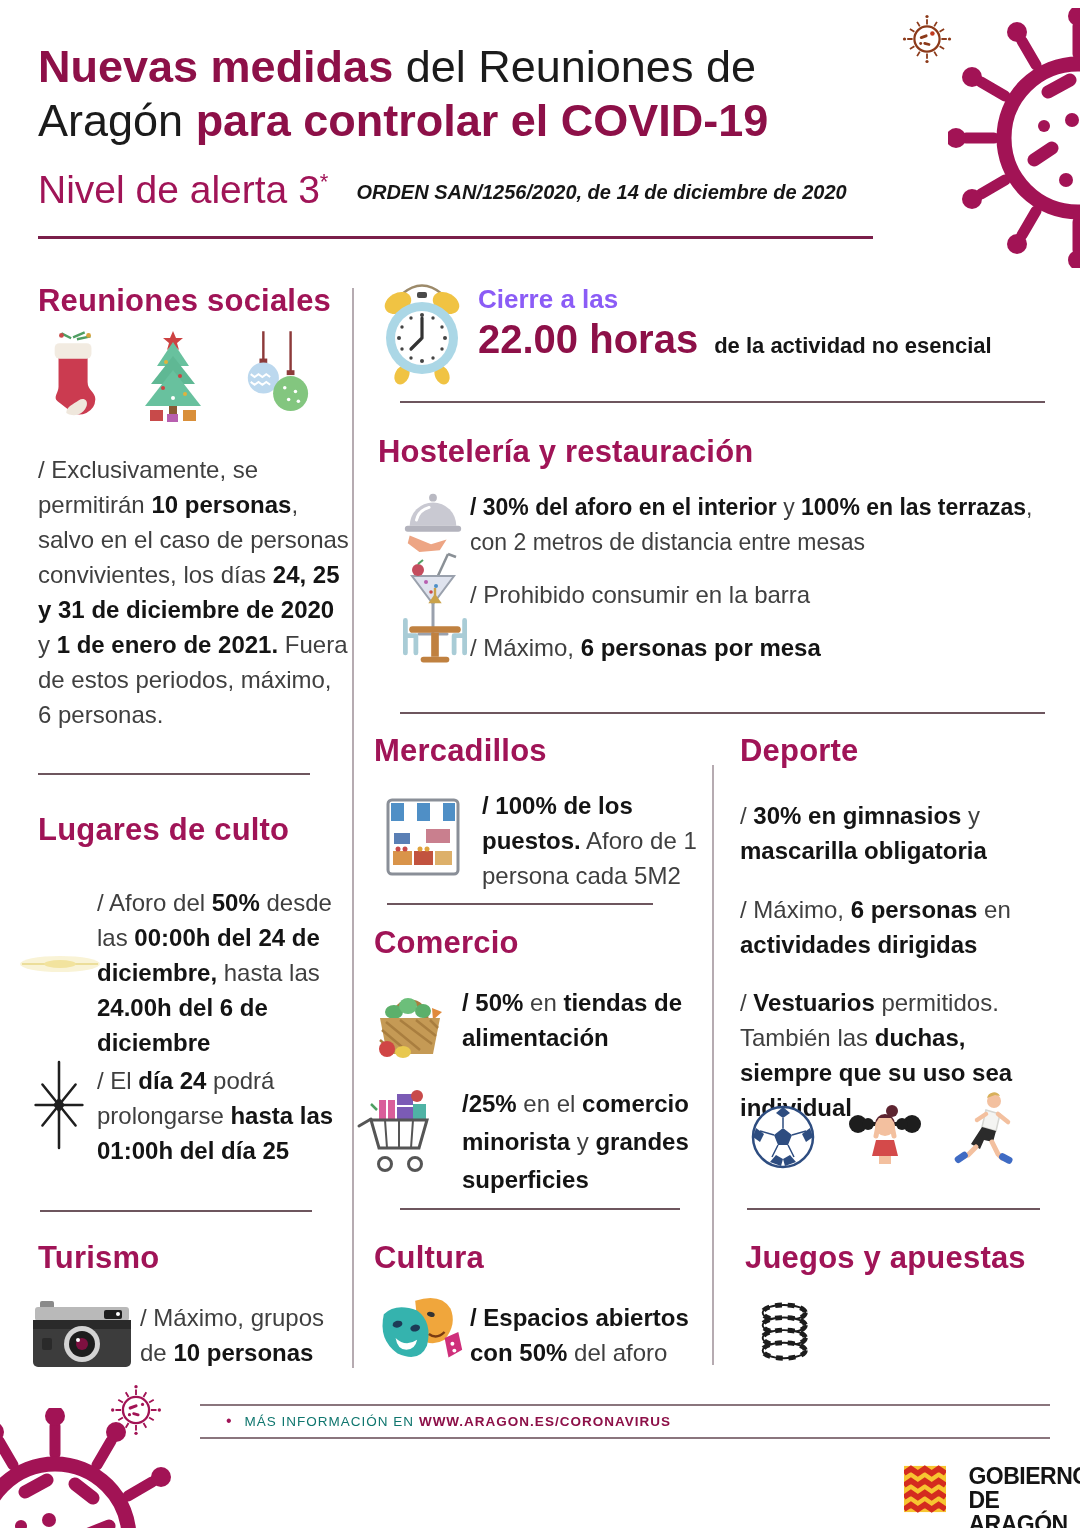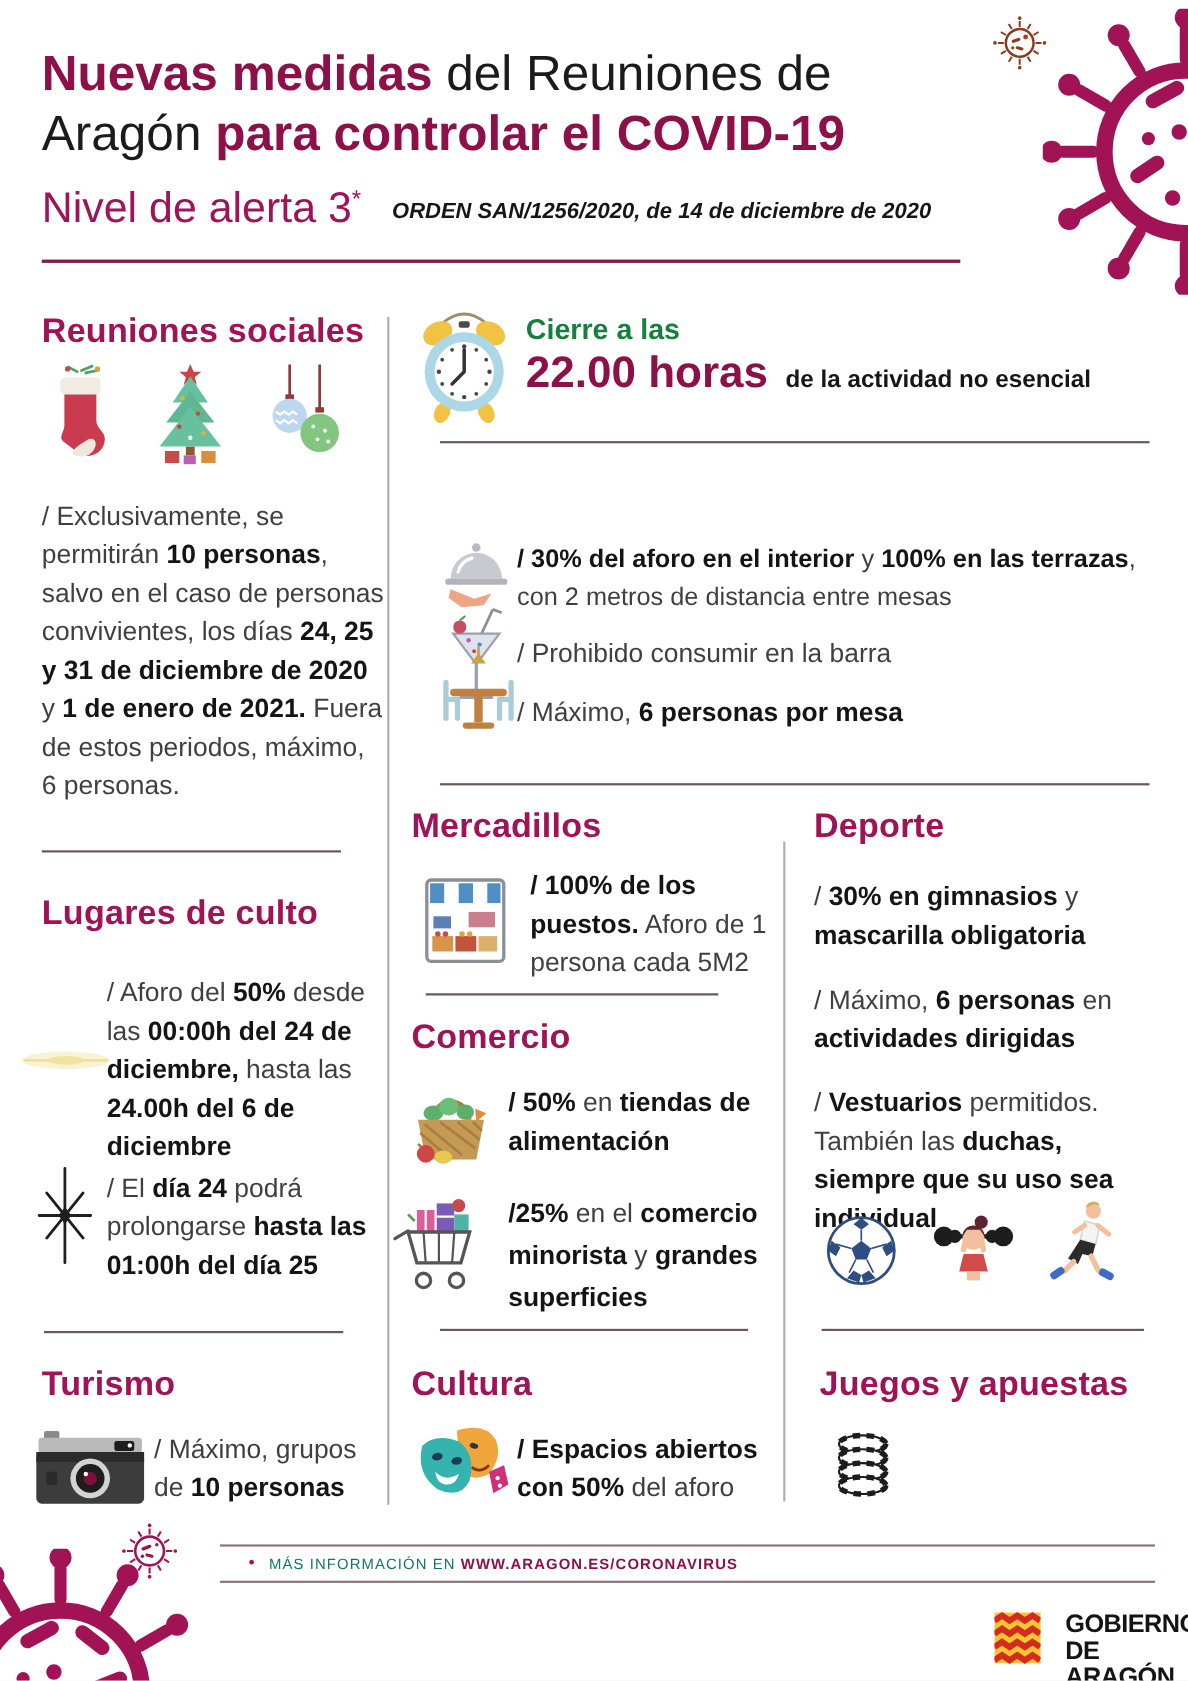--- a/index.html
+++ b/index.html
@@ -17,21 +17,21 @@
   .t{font-size:24px;line-height:35px;color:var(--body);}
   .t b{color:#141414;}
   .title{font-size:45px;line-height:54px;font-weight:400;color:var(--ink);}
   .title b{color:var(--accent-deep);font-weight:700;}
   .alert{font-size:39px;color:var(--accent);font-weight:400;}
   .alert sup{font-size:22px;}
   .order{font-size:20px;font-style:italic;font-weight:700;color:#161616;padding-bottom:8px;}
   .hl{position:absolute;height:2px;background:var(--div);}
   .vline{position:absolute;width:2px;background:#b6abb1;}
   .fl{position:absolute;height:2px;background:#8a757d;}
-  .closure-l1{font-size:26px;font-weight:700;color:#15803d;}
+  .closure-l1{font-size:26px;font-weight:700;color:#8b5cf6;}
   .closure-row{display:flex;align-items:baseline;gap:16px;white-space:nowrap;}
   .closure-time{font-size:40px;font-weight:700;color:var(--accent-deep);}
   .closure-suffix{font-size:22px;font-weight:700;color:#161616;}
   .nowrap{white-space:nowrap;}
   .footer-note{display:flex;align-items:center;gap:12px;font-size:13.5px;letter-spacing:1px;}
   .footer-bullet{color:var(--accent);font-size:16px;}
   .footer-prefix{color:#0f766e;font-weight:400;}
   .footer-url{color:var(--accent-deep);font-weight:700;}
   .logo{display:flex;align-items:flex-start;gap:22px;padding-left:28px;}
   .logo-text{font-size:23px;line-height:24px;font-weight:700;color:#141414;letter-spacing:-.5px;}
@@ -224,20 +224,21 @@
   <div class="abs" style="left:478px;top:284px;">
     <div class="closure-l1">Cierre a las</div>
     <div class="closure-row" style="margin-top:2px;">
       <span class="closure-time">22.00 horas</span>
       <span class="closure-suffix">de la actividad no esencial</span>
     </div>
   </div>
 
   <div class="hl" style="left:400px;top:401px;width:645px;"></div>
 
+  <div class="abs h" style="left:378px;top:434px;">Hostelería y restauración</div>
 
   <svg class="abs" style="left:398px;top:487px;" width="70" height="68" viewBox="0 0 72 70">
     <circle cx="36" cy="11" r="4" fill="#b9b9c2"></circle>
     <path d="M12 40a24 24 0 0 1 48 0z" fill="#c9c9d2"></path>
     <path d="M19 34a19 17 0 0 1 13-13" stroke="#fff" stroke-width="3" fill="none" stroke-linecap="round"></path>
     <rect x="7" y="40" width="58" height="6" rx="3" fill="#b3b3bd"></rect>
     <path d="M12 50l22 9 16-5-7 11-21 2-12-9z" fill="#eda584"></path>
   </svg>
   <div class="abs" style="left:470px;top:490px;width:580px;">
     <div class="t nowrap" style="font-size:23px;">

